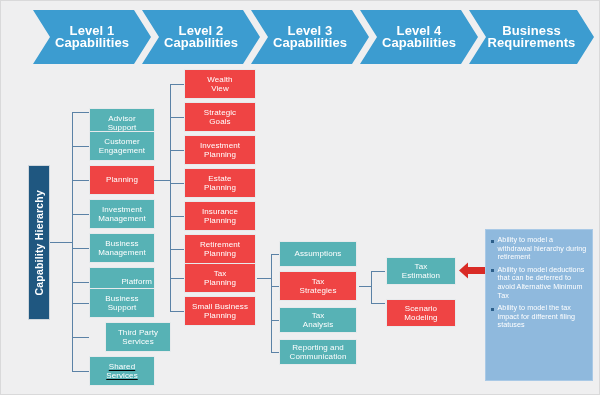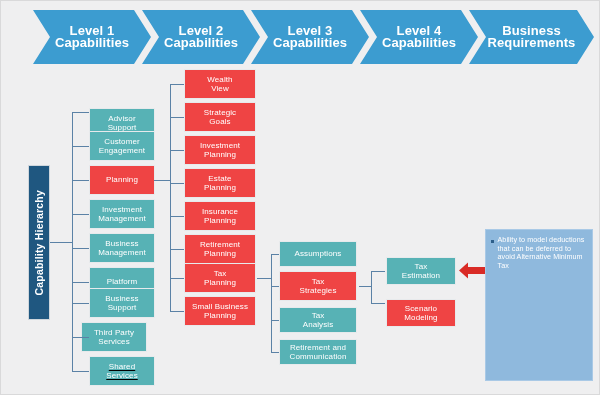--- a/index.html
+++ b/index.html
@@ -126,28 +126,28 @@
         <span>Planning</span>
       </div>
       <div class="node teal" style="left: 88px; top: 198px; width: 66px; height: 30px;">
         <span>Investment
 Management</span>
       </div>
       <div class="node teal" style="left: 88px; top: 232px; width: 66px; height: 30px;">
         <span>Business
 Management</span>
       </div>
-      <div class="node teal" style="left: 88px; top: 266px; width: 66px; height: 30px;">
+      <div class="node teal" style="left: 88px; top: 266px; width: 66px; height: 30px; justify-content: flex-end;">
         <span>Platform</span>
       </div>
       <div class="node teal" style="left: 88px; top: 287px; width: 66px; height: 30px;">
         <span>Business
 Support</span>
       </div>
-      <div class="node teal" style="left: 80px; top: 321px; width: 66px; height: 30px;">
+      <div class="node teal" style="left: 104px; top: 321px; width: 66px; height: 30px;">
         <span>Third Party
 Services</span>
       </div>
       <div class="node teal" style="left: 88px; top: 355px; width: 66px; height: 30px; text-decoration: underline;">
         <span>Shared
 Services</span>
       </div>
     </div>
   <div id="col-l2">
       <div class="node navy" style="left: 183px; top: 68px; width: 72px; height: 30px;">
@@ -189,21 +189,21 @@
       </div>
       <div class="node navy" style="left: 278px; top: 270px; width: 78px; height: 30px;">
         <span>Tax
 Strategies</span>
       </div>
       <div class="node teal" style="left: 278px; top: 306px; width: 78px; height: 26px;">
         <span>Tax
 Analysis</span>
       </div>
       <div class="node teal" style="left: 278px; top: 338px; width: 78px; height: 26px;">
-        <span>Retirement and
+        <span>Reporting and
 Communication</span>
       </div>
     </div>
   <div id="col-l4">
       <div class="node teal" style="left: 385px; top: 256px; width: 70px; height: 28px;">
         <span>Tax
 Estimation</span>
       </div>
       <div class="node navy" style="left: 385px; top: 298px; width: 70px; height: 28px;">
         <span>Scenario
@@ -246,18 +246,26 @@
   <div class="ln lnh" style="left:370px;top:302px;width:14px;"></div>
 
   <svg class="red-arrow" viewBox="0 0 26 17">
     <polygon points="0,8.5 9,0.5 9,5 26,5 26,12 9,12 9,16.5" fill="#d92b26"></polygon>
   </svg>
 
   <div class="br-panel">
     <div id="br-list">
         <div class="br-item">
           <div class="br-bullet"></div>
+          <div class="br-text">Ability to model a withdrawal hierarchy during retirement</div>
+        </div>
+        <div class="br-item">
+          <div class="br-bullet"></div>
           <div class="br-text">Ability to model deductions that can be deferred to avoid Alternative Minimum Tax</div>
         </div>
+        <div class="br-item">
+          <div class="br-bullet"></div>
+          <div class="br-text">Ability to model the tax impact for different filing statuses</div>
+        </div>
       </div>
   </div>
 
 </div>
 
 </body></html>

